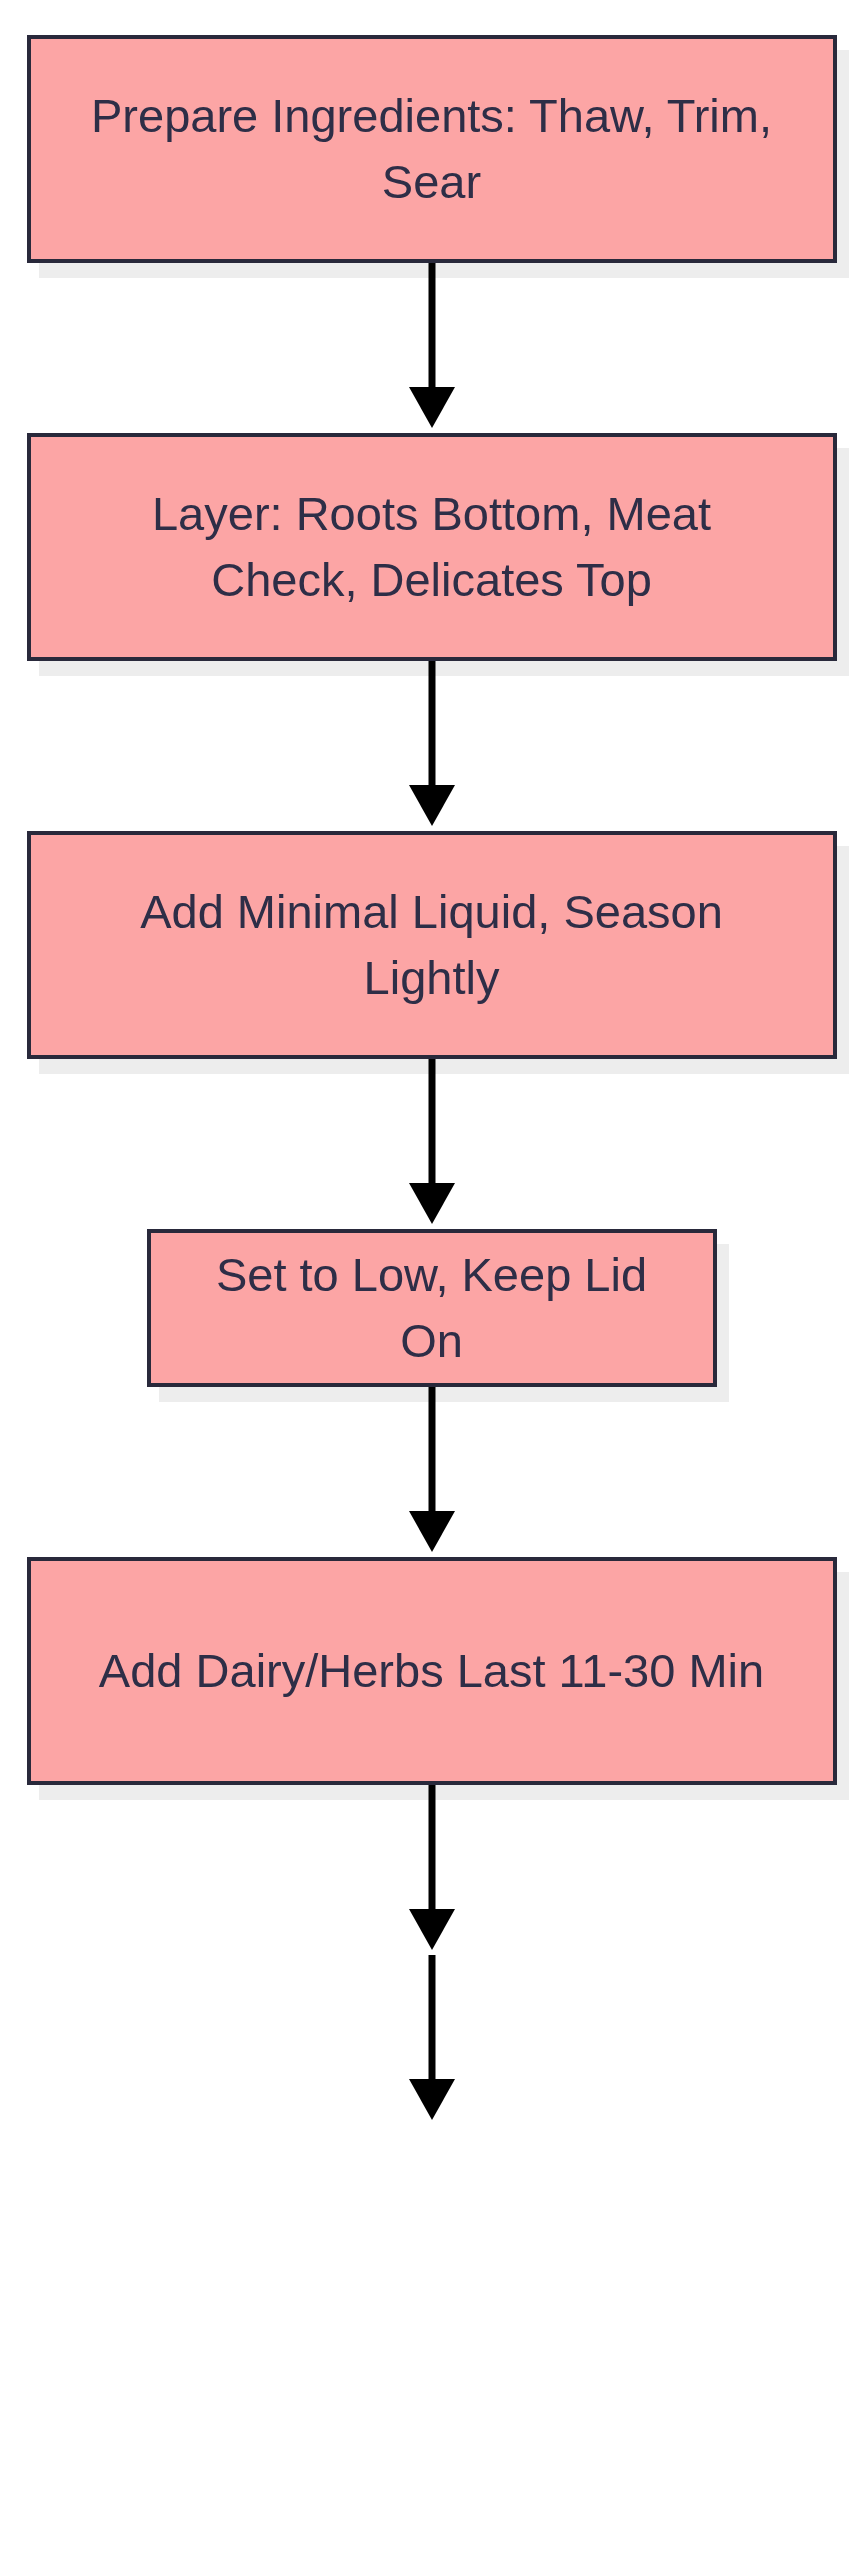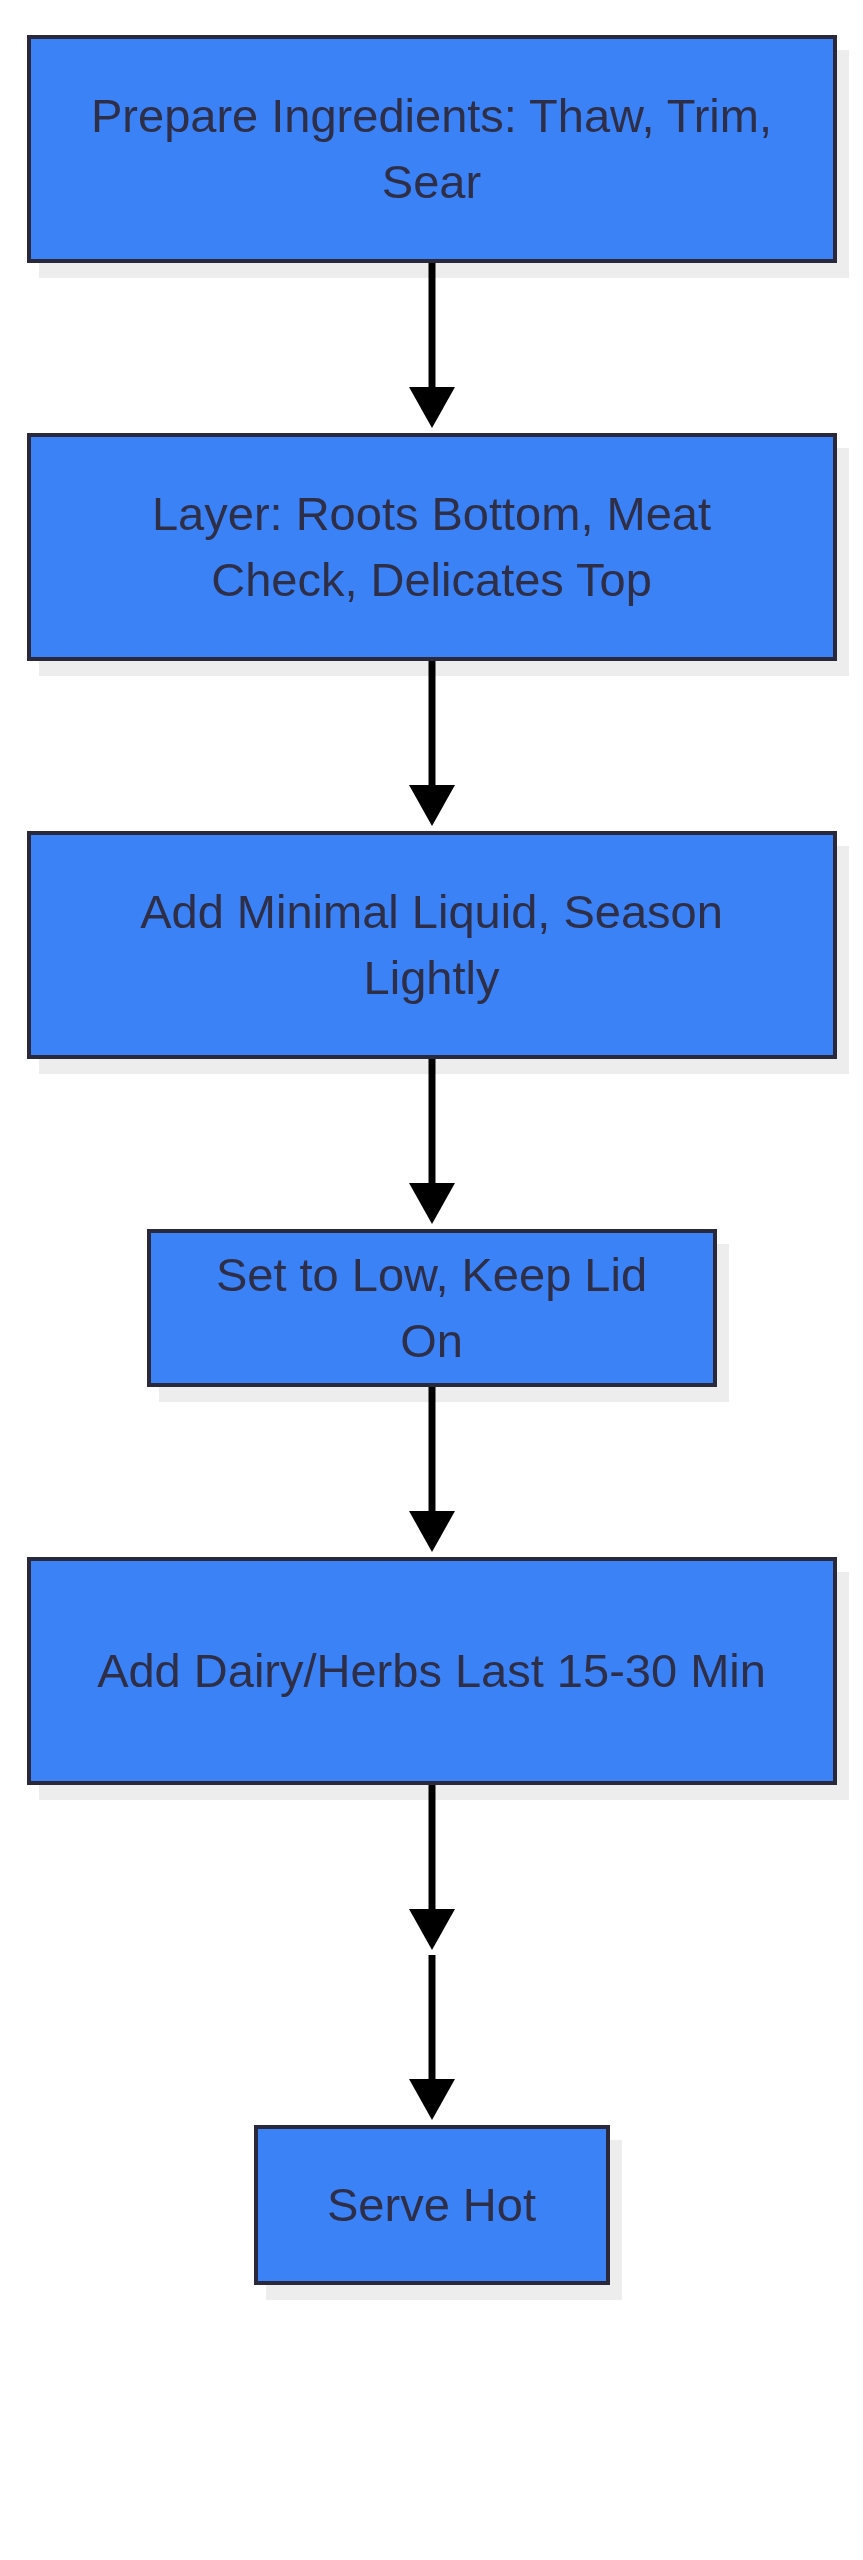--- a/index.html
+++ b/index.html
@@ -18,21 +18,21 @@
     padding-top: 35px;
     box-sizing: border-box;
     display: flex;
     flex-direction: column;
     align-items: center;
     background: #ffffff;
   }
   .node {
     box-sizing: border-box;
     border: 4px solid #29293b;
-    background: #3b82f6;
+    background: #fca5a5;
     box-shadow: 12px 15px 0 #ededed;
     display: flex;
     align-items: center;
     justify-content: center;
     text-align: center;
     color: #2e2e47;
     font-size: 47px;
     line-height: 1.4;
     flex: 0 0 auto;
   }
@@ -86,31 +86,28 @@
   <div class="node w-mid h-short">
     <span class="node-label">Set to Low, Keep Lid On</span>
   </div>
 
   <svg class="connector" width="62" height="170" viewBox="0 0 62 170">
     <line x1="31" y1="0" x2="31" y2="127" stroke="#000000" stroke-width="7"></line>
     <polygon points="8,124 54,124 31,165" fill="#000000"></polygon>
   </svg>
 
   <div class="node w-full h-tall">
-    <span class="node-label">Add Dairy/Herbs Last 15-30 Min</span>
+    <span class="node-label">Add Dairy/Herbs Last 11-30 Min</span>
   </div>
 
   <svg class="connector" width="62" height="170" viewBox="0 0 62 170">
     <line x1="31" y1="0" x2="31" y2="127" stroke="#000000" stroke-width="7"></line>
     <polygon points="8,124 54,124 31,165" fill="#000000"></polygon>
   </svg>
 
 
   <svg class="connector" width="62" height="170" viewBox="0 0 62 170">
     <line x1="31" y1="0" x2="31" y2="127" stroke="#000000" stroke-width="7"></line>
     <polygon points="8,124 54,124 31,165" fill="#000000"></polygon>
   </svg>
 
-  <div class="node w-small h-end">
-    <span class="node-label">Serve Hot</span>
-  </div>
 
 </div>
 
 </body></html>

